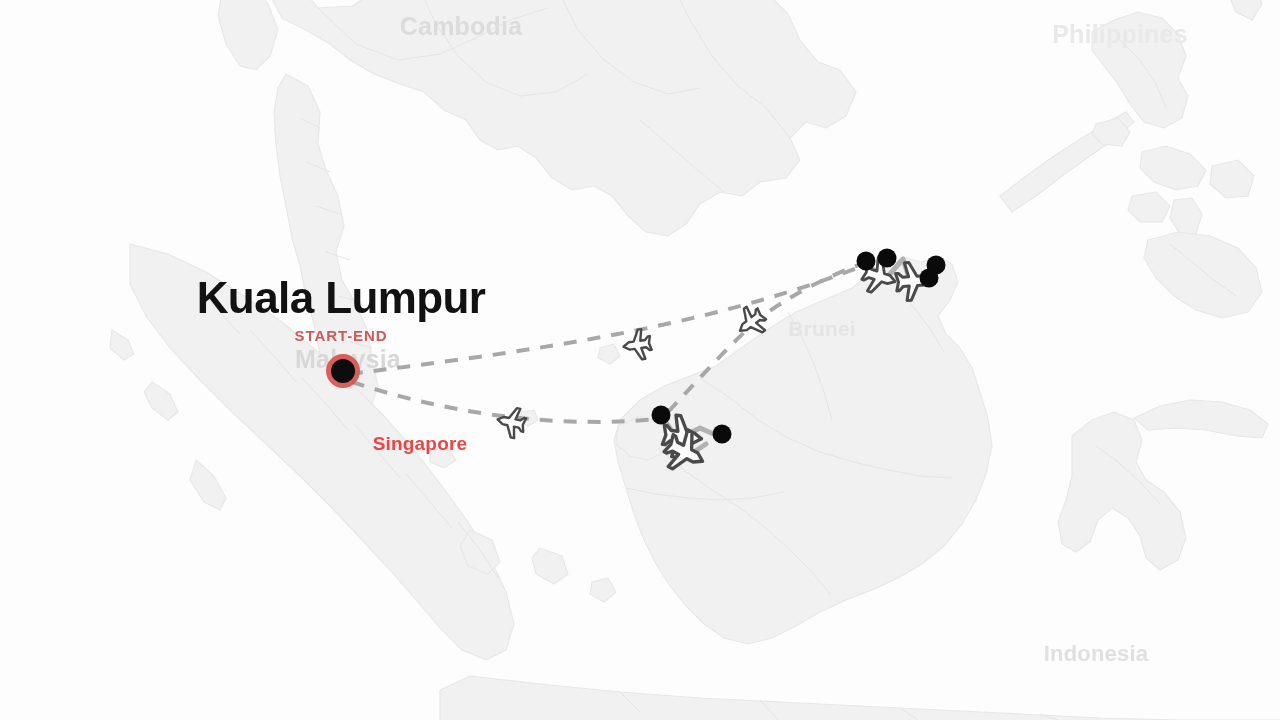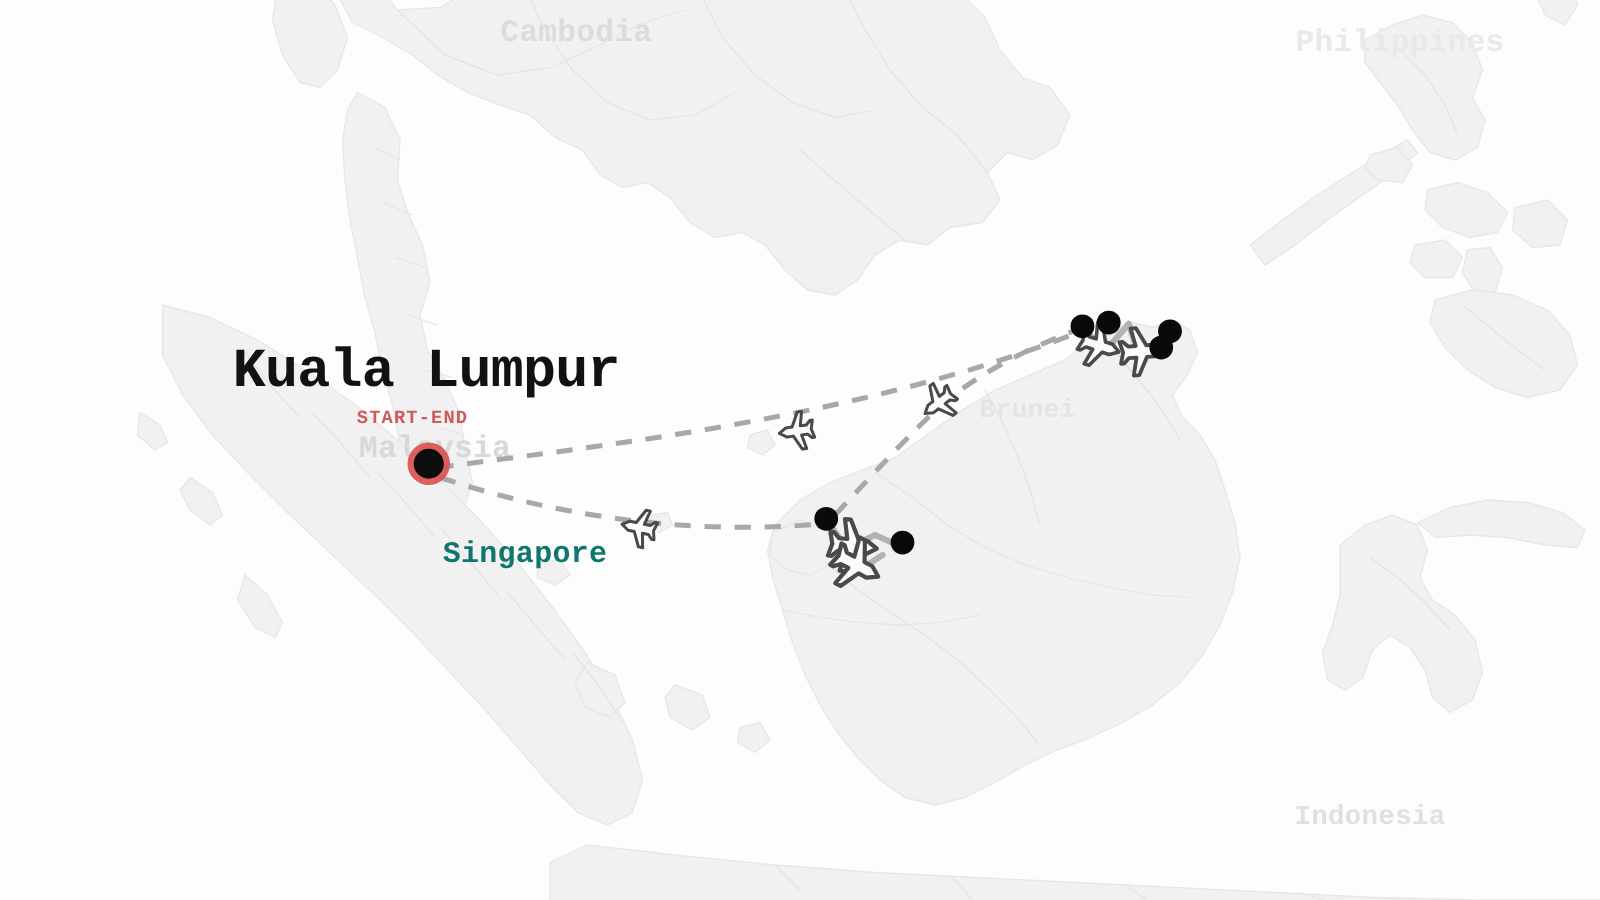--- a/index.html
+++ b/index.html
@@ -7,21 +7,21 @@
     margin: 0;
     padding: 0;
     background: #ffffff;
   }
   #map-root {
     position: relative;
     width: 1280px;
     height: 720px;
     overflow: hidden;
     background: #fdfdfd;
-    font-family: Liberation Mono, monospace;
+    font-family: Liberation Sans, sans-serif;
     -webkit-font-smoothing: antialiased;
   }
   #basemap-svg, #routes-svg {
     position: absolute;
     left: 0;
     top: 0;
     width: 1280px;
     height: 720px;
   }
   #basemap-svg { z-index: 1; }
@@ -193,21 +193,21 @@
       <path d="M 620 692 L 640 712 M 760 700 L 778 720 M 900 708 L 918 720
            M 1040 714 L 1058 720"></path>
     </g>
   </svg>
 
   <div id="country-layer">
     <div class="country-label" style="left:461px; top:26px; font-size:25px; color:#dcdcdc;">Cambodia</div>
     <div class="country-label" style="left:1120px; top:34px; font-size:25px; color:#e9e9e9;">Philippines</div>
     <div class="country-label" style="left:348px; top:359px; font-size:25px; color:#d8d8d8;">Malaysia</div>
     <div class="country-label" style="left:822px; top:329px; font-size:21px; color:#e4e4e4;">Brunei</div>
-    <div class="country-label" style="left:420px; top:444px; font-size:24px; color:#0f766e;">Singapore</div>
+    <div class="country-label" style="left:420px; top:444px; font-size:19px; color:#ef4444;">Singapore</div>
     <div class="country-label" style="left:1096px; top:654px; font-size:22px; color:#e0e0e0;">Indonesia</div>
   </div>
 
   <svg id="routes-svg" viewBox="0 0 1280 720" xmlns="http://www.w3.org/2000/svg">
 
     <defs>
       <g id="plane-glyph">
         <path d="M 0 -11 L 3.2 -6 L 3.2 -1.6 L 13 3.4 L 13 6.4 L 3.2 4.2
                  L 3.2 8.4 L 6 11.2 L 6 13 L 0 11.4 L -6 13 L -6 11.2
                  L -3.2 8.4 L -3.2 4.2 L -13 6.4 L -13 3.4 L -3.2 -1.6
@@ -246,21 +246,21 @@
       <circle cx="936" cy="265" r="9.5"></circle>
       <circle cx="929" cy="278" r="9.5"></circle>
       <circle cx="661" cy="415" r="9.5"></circle>
       <circle cx="722" cy="434" r="9.5"></circle>
     </g>
   </svg>
 
   <div id="marker-layer">
     <div class="city-title" style="left:341px; top:298px;">Kuala Lumpur</div>
 
-    <div class="city-sub" style="left:330px; top:335px;">START-END</div>
+    <div class="city-sub" style="left:341px; top:335px;">START-END</div>
 
     <div class="start-marker" style="left:343px; top:371px;">
       <div class="ring"></div>
       <div class="core"></div>
     </div>
   </div>
 
 </div>
 
 </body></html>

